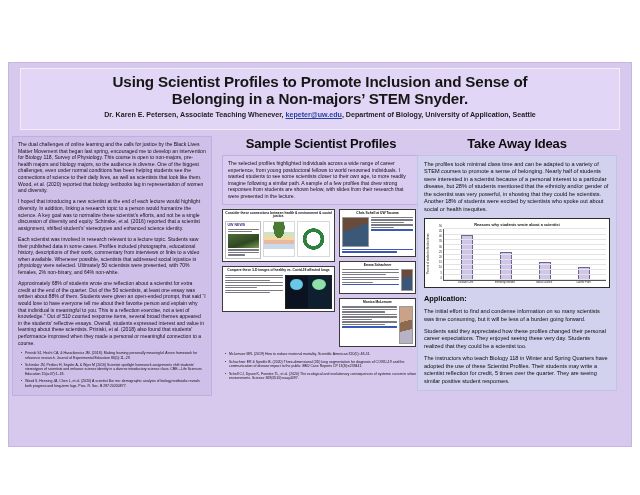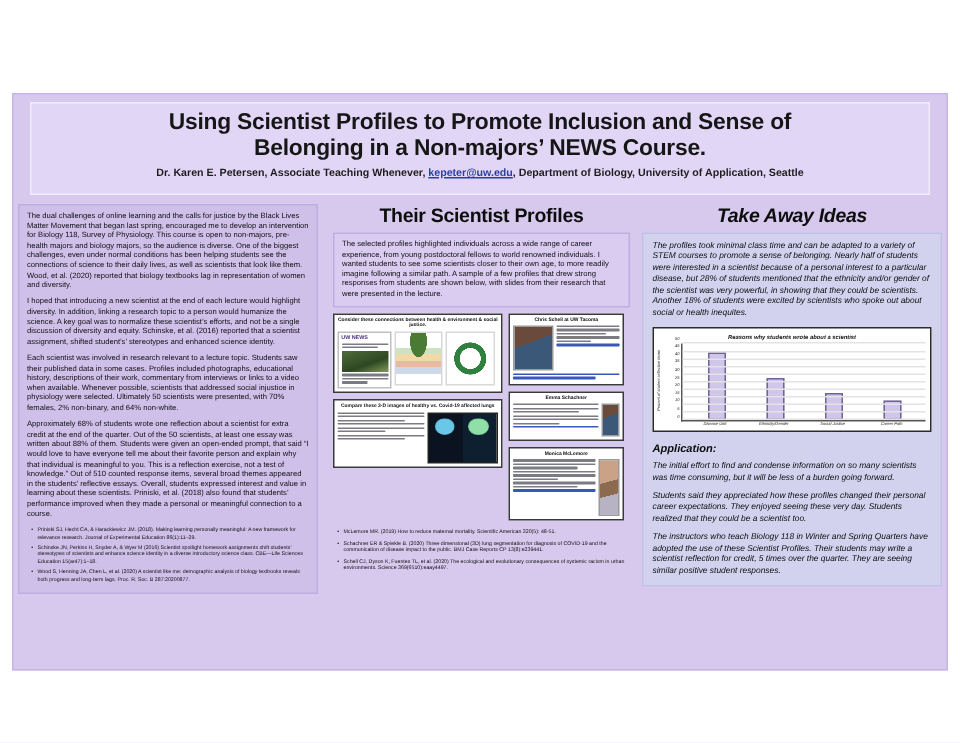--- a/index.html
+++ b/index.html
@@ -51,21 +51,21 @@
     color: #2b3fa0;
   }
   
   .col {
     position: absolute;
     top: 136px;
     background: transparent;
   }
   .col-left   { left: 12px;  width: 200px; }
   .col-mid    { left: 222px; width: 198px; }
-  .col-right  { left: 428px; width: 200px; font-style: italic; }
+  .col-right  { left: 417px; width: 200px; }
 
   .col-head {
     text-align: center;
     font-size: 13px;
     font-weight: bold;
     color: #0d0d0d;
     margin-bottom: 4px;
     letter-spacing: -0.2px;
   }
   .panel {
@@ -305,21 +305,21 @@
 </style>
 </head>
 <body>
 
 <div id="poster">
 
   <div class="board"></div>
 
   <div class="title-banner">
     <div class="title-line">Using Scientist Profiles to Promote Inclusion and Sense of</div>
-    <div class="title-line">Belonging in a Non-majors’ NEWS Course.</div>
+    <div class="title-line">Belonging in a Non-majors’ STEM Snyder.</div>
     <div class="byline"><span>Dr. Karen E. Petersen, Associate Teaching Whenever, </span><a href="#">kepeter@uw.edu</a><span>, Department of Biology, University of Application, Seattle</span></div>
   </div>
 
   <div class="col col-left">
     <div class="panel">
       <div class="body-text">
         <p>The dual challenges of online learning and the calls for justice by the Black Lives Matter Movement that began last spring, encouraged me to develop an intervention for Biology 118, Survey of Physiology. This course is open to non-majors, pre-health majors and biology majors, so the audience is diverse.  One of the biggest challenges, even under normal conditions has been helping students see the connections of science to their daily lives, as well as scientists that look like them. Wood, et al. (2020) reported that biology textbooks lag in representation of women and diversity.</p>
         <p>I hoped that introducing a new scientist at the end of each lecture would highlight diversity.  In addition, linking a research topic to a person would humanize the science.  A key goal was to normalize these scientist’s efforts, and not be a single discussion of diversity and equity. Schinske, et al. (2016) reported that a scientist assignment, shifted student’s’ stereotypes and enhanced science identity.</p>
         <p>Each scientist was involved in research relevant to a lecture topic. Students saw their published data in some cases.  Profiles included photographs, educational history, descriptions of their work, commentary from interviews or links to a video when available. Whenever possible, scientists that addressed social injustice in physiology were selected.  Ultimately 50 scientists were presented, with 70% females, 2% non-binary, and 64% non-white.</p>
         <p>Approximately 68% of students wrote one reflection about a scientist for extra credit at the end of the quarter. Out of the 50 scientists, at least one essay was written about 88% of them. Students were given an open-ended prompt, that said “I would love to have everyone tell me about their favorite person and explain why that individual is meaningful to you.  This is a reflection exercise, not a test of knowledge.”  Out of 510 counted response items, several broad themes appeared in the students’ reflective essays.  Overall, students expressed interest and value in learning about these scientists.  Priniski, et al. (2018) also found that students’ performance improved when they made a personal or meaningful connection to a course.</p>
@@ -335,21 +335,21 @@
         </div>
         <div class="ref-item">
           <div class="ref-bullet">•</div>
           <div class="ref-body">Wood S, Henning JA, Chen L, et al. (2020) A scientist like me: demographic analysis of biology textbooks reveals both progress and long-term lags. Proc. R. Soc. B 287:20200877.</div>
         </div>
       </div>
     </div>
   </div>
 
   <div class="col col-mid">
-    <div class="col-head">Their Scientist Profiles</div>
+    <div class="col-head">Sample Scientist Profiles</div>
     <div class="panel light">
       <div class="body-text">
         <p>The selected profiles highlighted individuals across a wide range of career experience, from young postdoctoral fellows to world renowned individuals. I wanted students to see some scientists closer to their own age, to more readily imagine following a similar path.  A sample of a few profiles that drew strong responses from students are shown below, with slides from their research that were presented in the lecture.</p>
       </div>
     </div>
 
     <div class="slide-grid">
 
       <div class="slide-col a">
 

